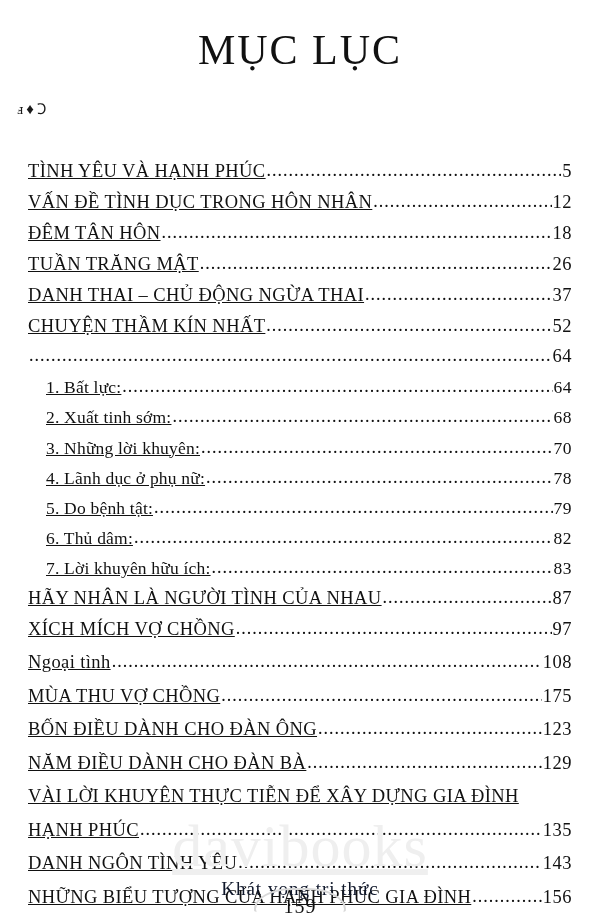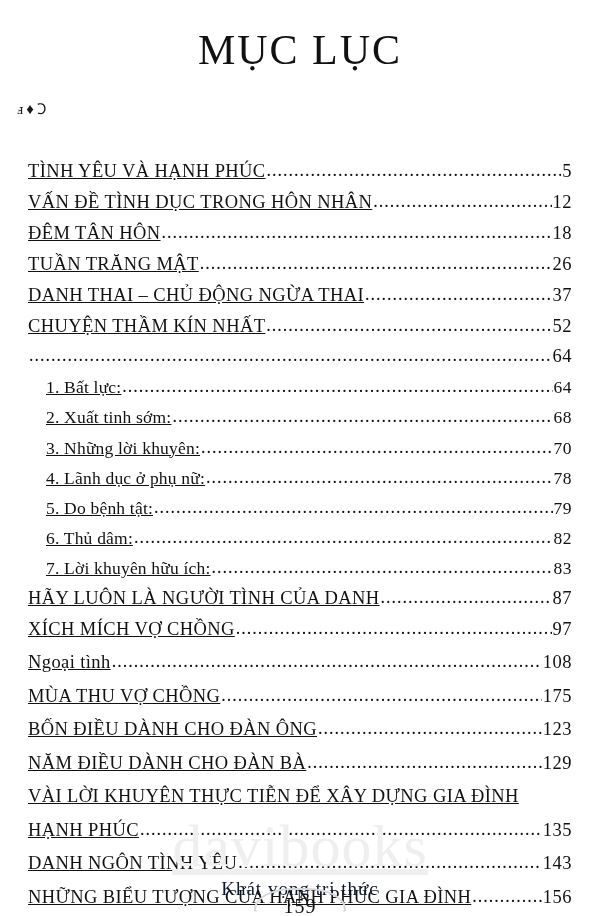--- a/index.html
+++ b/index.html
@@ -225,21 +225,21 @@
       <span class="toc-page">82</span>
     </div>
 
     <div class="toc-row sub">
       <span class="toc-label">7. Lời khuyên hữu ích:</span>
       <span class="toc-dots">......................................................................................................</span>
       <span class="toc-page">83</span>
     </div>
 
     <div class="toc-row">
-      <span class="toc-label">HÃY LUÔN LÀ NGƯỜI TÌNH CỦA DANH</span>
+      <span class="toc-label">HÃY NHÂN LÀ NGƯỜI TÌNH CỦA NHAU</span>
       <span class="toc-dots">......................................................................................................</span>
       <span class="toc-page">87</span>
     </div>
 
     <div class="toc-row spaced">
       <span class="toc-label">XÍCH MÍCH VỢ CHỒNG</span>
       <span class="toc-dots">......................................................................................................</span>
       <span class="toc-page">97</span>
     </div>
 

